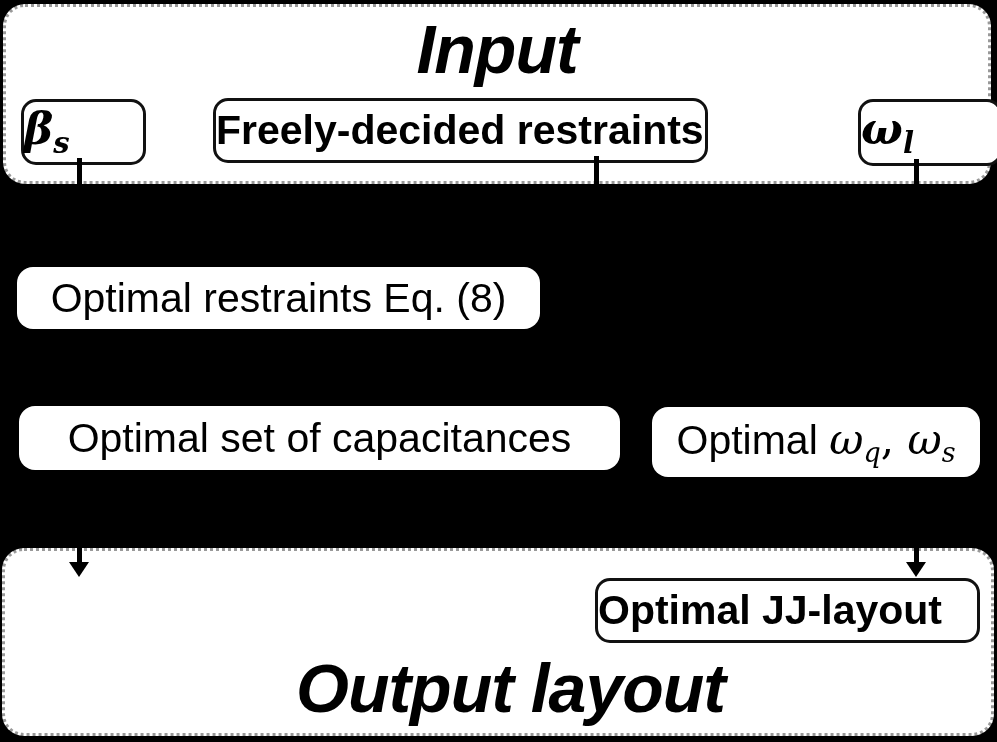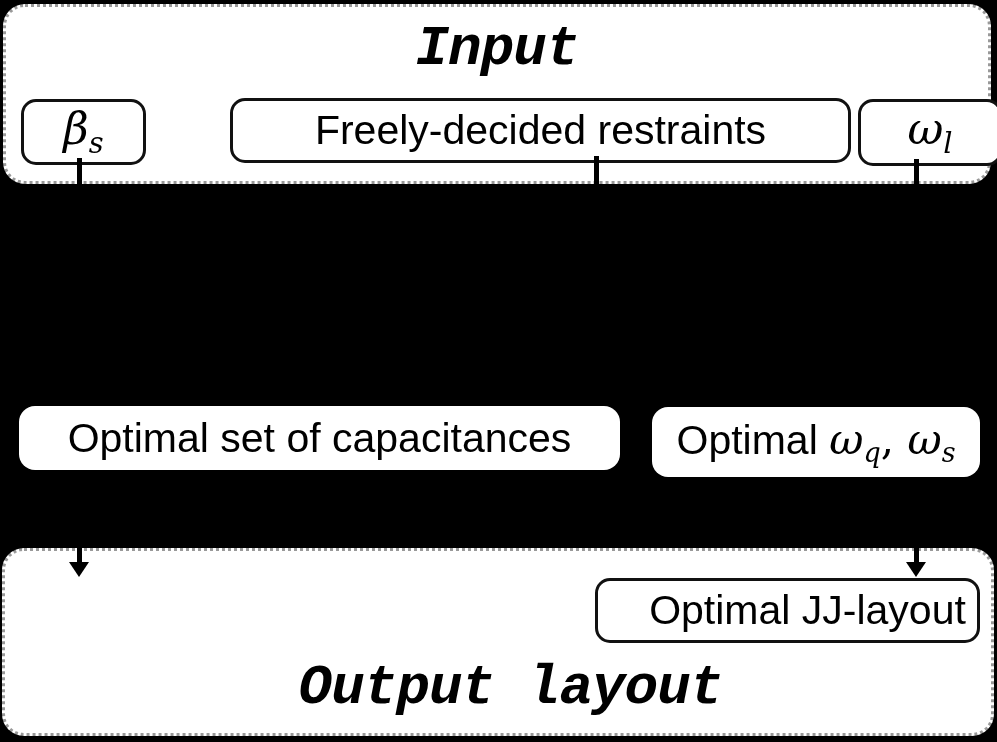--- a/index.html
+++ b/index.html
@@ -20,39 +20,39 @@
     box-sizing:border-box;
   }
   .input-panel{left:3px;top:4px;width:988px;height:180px;}
   .output-panel{left:2px;top:548px;width:992px;height:188px;}
   .panel-title{
     position:absolute;
     left:0;right:0;
     text-align:center;
     font-weight:bold;
     font-style:italic;
-    font-size:56px;
+    font-size:68px;
     line-height:72px;
     letter-spacing:-1px;
     white-space:nowrap;
-    font-family:Liberation Mono, monospace;
   }
   .input-title{top:6px;}
   .output-title{top:100px;padding-left:24px;}
   
   .obox{
     position:absolute;
     background:#fff;
     border:3px solid #111;
     border-radius:15px;
     box-sizing:border-box;
     display:flex;
     align-items:center;
-    justify-content:center;
+    justify-content:flex-start;
     white-space:nowrap;
+    font-weight:bold;
   }
   
   .wbox{
     position:absolute;
     background:#fff;
     border-radius:16px;
     box-sizing:border-box;
     display:flex;
     align-items:center;
     justify-content:center;
@@ -100,33 +100,36 @@
 
 <div class="canvas">
 
   <section class="panel input-panel">
     <div class="panel-title input-title">Input</div>
 
     <div class="obox" style="left:15px;top:92px;width:125px;height:66px;">
       <span class="math"><span>β</span><span class="msub">s</span></span>
     </div>
 
-    <div class="obox" style="left:224px;top:91px;width:621px;height:65px;">
+    <div class="obox" style="left:207px;top:91px;width:495px;height:65px;">
       <span class="box-text">Freely-decided restraints</span>
     </div>
 
     <div class="obox" style="left:852px;top:92px;width:144px;height:67px;">
       <span class="math"><span>ω</span><span class="msub">l</span></span>
     </div>
   </section>
 
   <div class="stub" style="left:77px;top:158px;height:26px;"></div>
   <div class="stub" style="left:594px;top:156px;height:28px;"></div>
   <div class="stub" style="left:914px;top:159px;height:29px;"></div>
 
+  <div class="wbox" style="left:17px;top:267px;width:523px;height:62px;">
+    <span class="box-text">Optimal restraints Eq. (8)</span>
+  </div>
 
   <div class="wbox" style="left:19px;top:406px;width:601px;height:64px;align-items:center;">
     <span class="box-text">Optimal set of capacitances</span>
   </div>
 
   <div class="wbox" style="left:652px;top:407px;width:328px;height:70px;">
     <span class="box-text"><span>Optimal </span><span class="math mid-math"><span>ω</span><span class="msub">q</span><span class="comma">, </span><span>ω</span><span class="msub">s</span></span></span>
   </div>
 
   <section class="panel output-panel"></section>
@@ -134,19 +137,19 @@
   <div class="arrow" style="left:69px;top:548px;">
     <div class="shaft"></div>
     <div class="head"></div>
   </div>
   <div class="arrow" style="left:906px;top:548px;">
     <div class="shaft"></div>
     <div class="head"></div>
   </div>
 
 
-  <div class="obox" style="left:595px;top:578px;width:385px;height:65px;padding-left:40px;">
+  <div class="obox" style="left:595px;top:578px;width:385px;height:65px;">
     <span class="box-text">Optimal JJ-layout</span>
   </div>
 
   <div class="panel-title output-title" style="top:652px;">Output layout</div>
 
 </div>
 
 </body></html>

